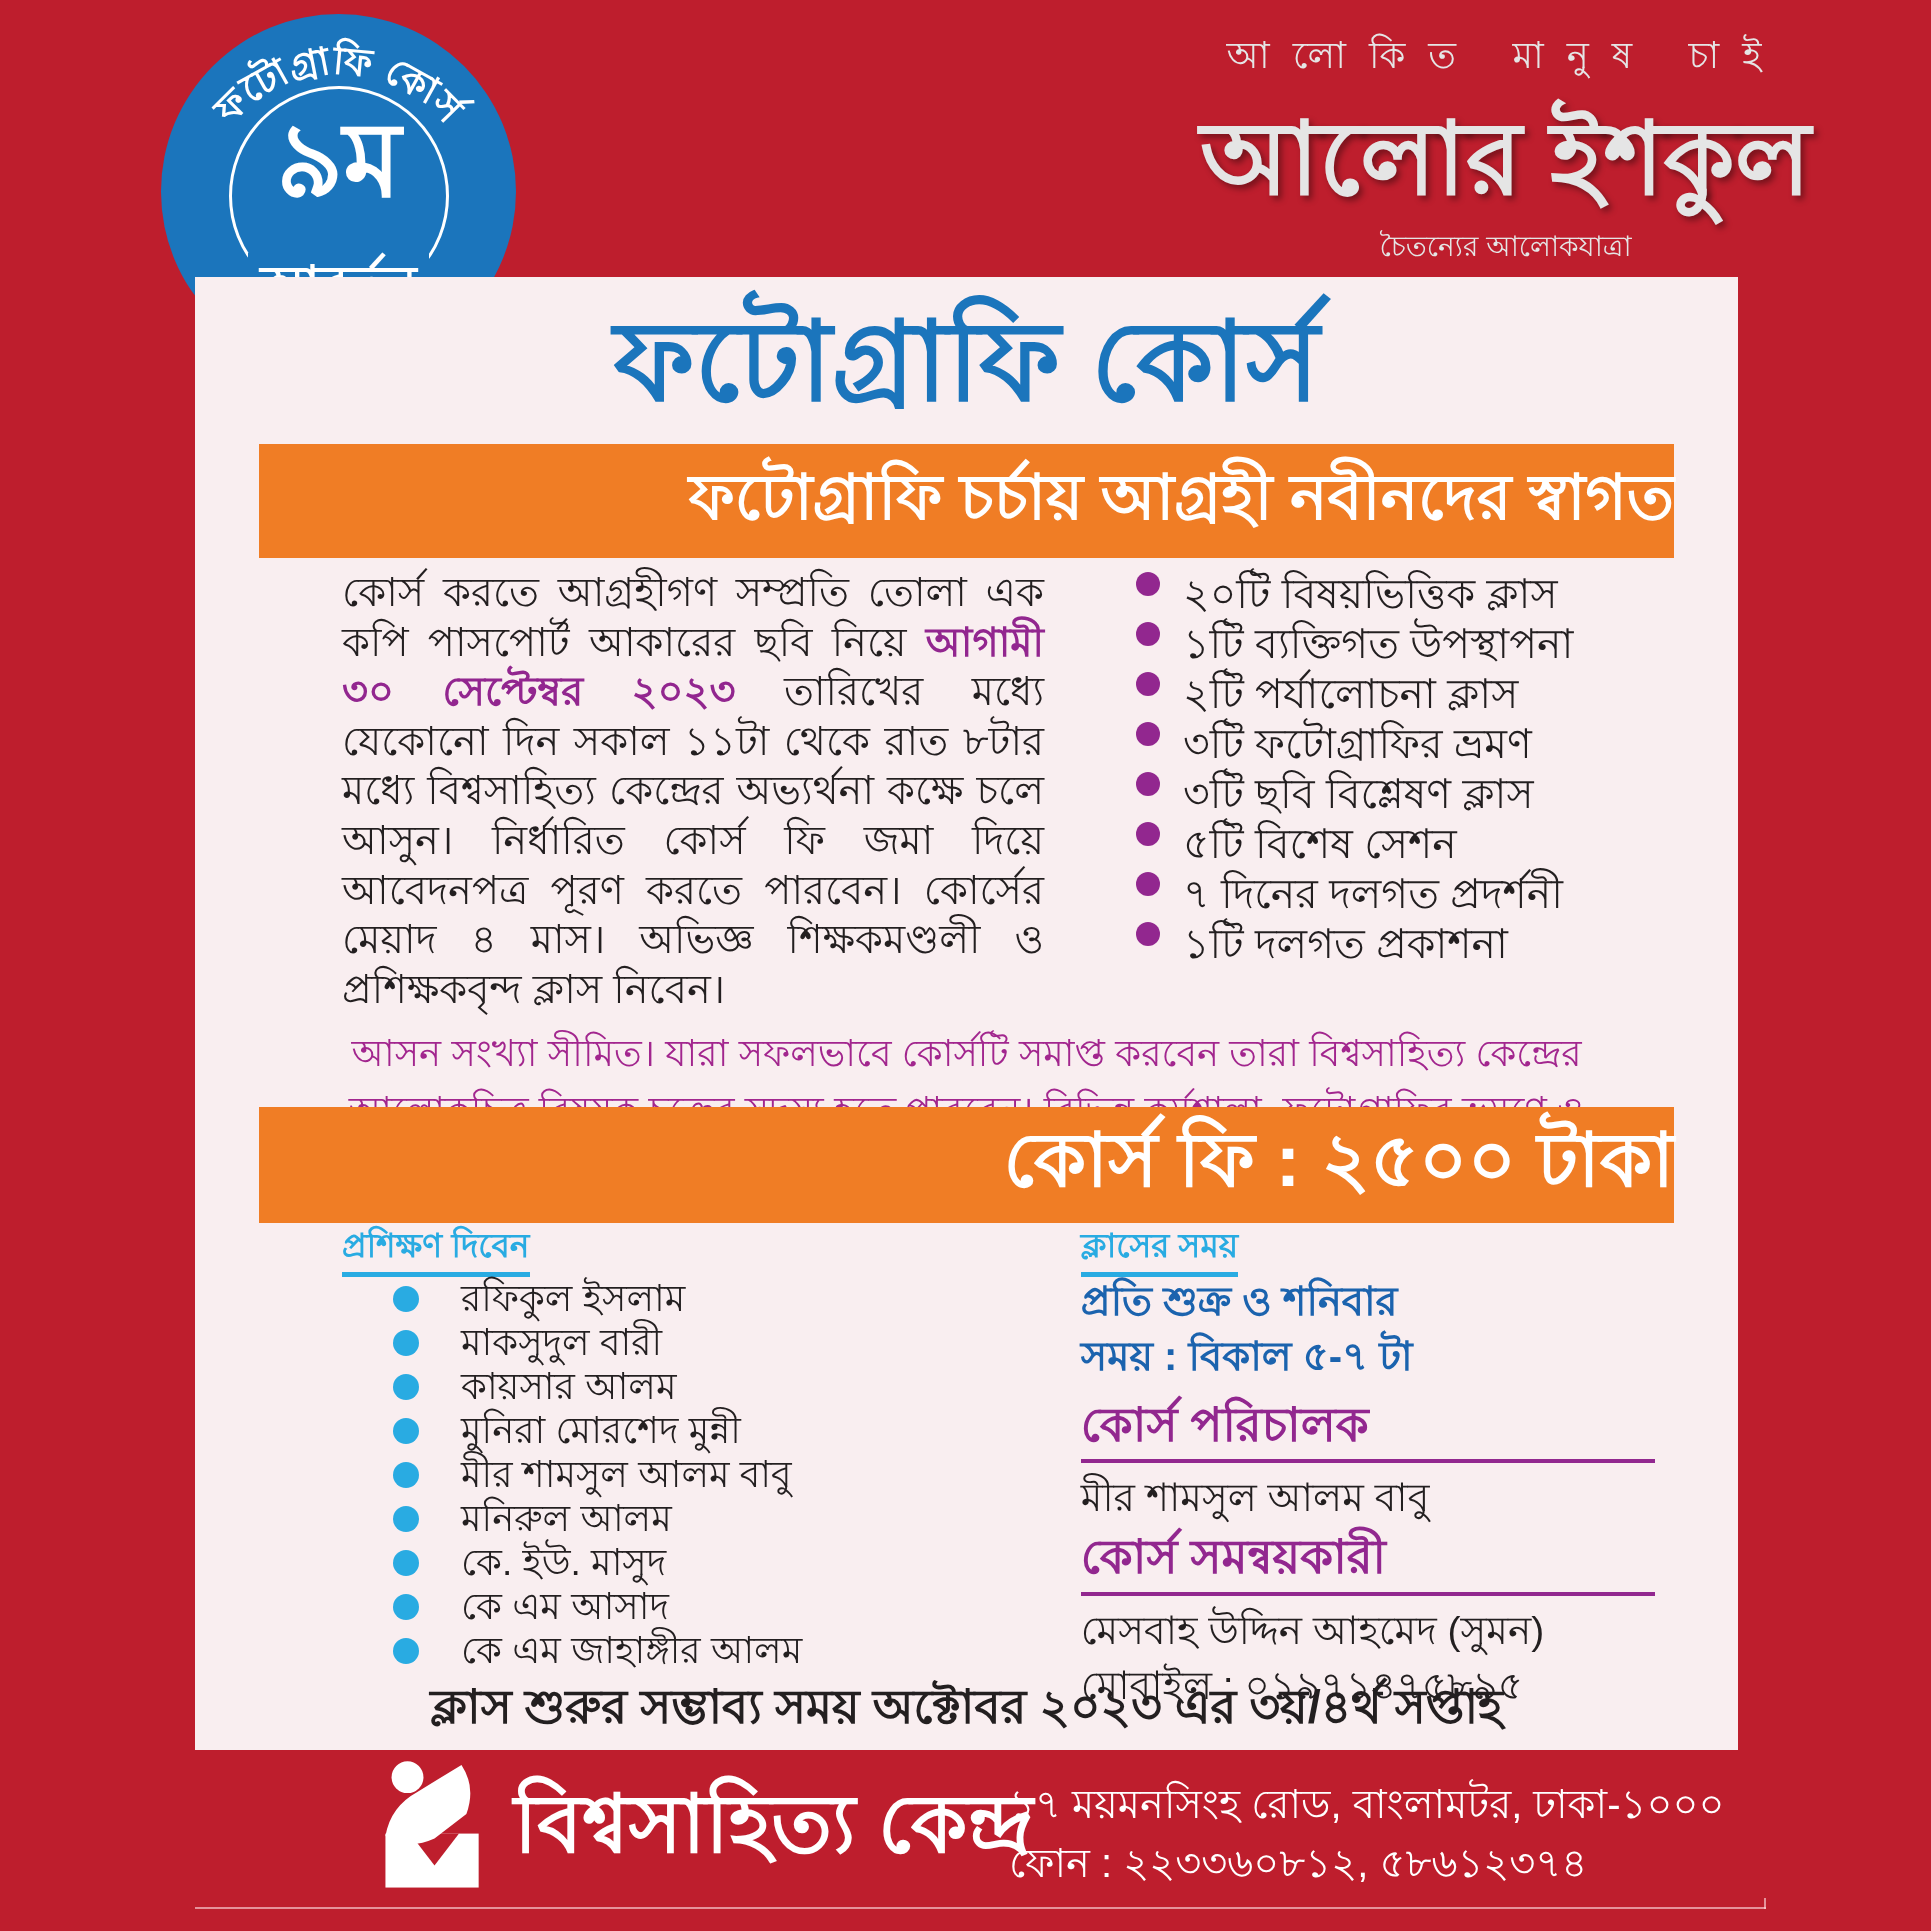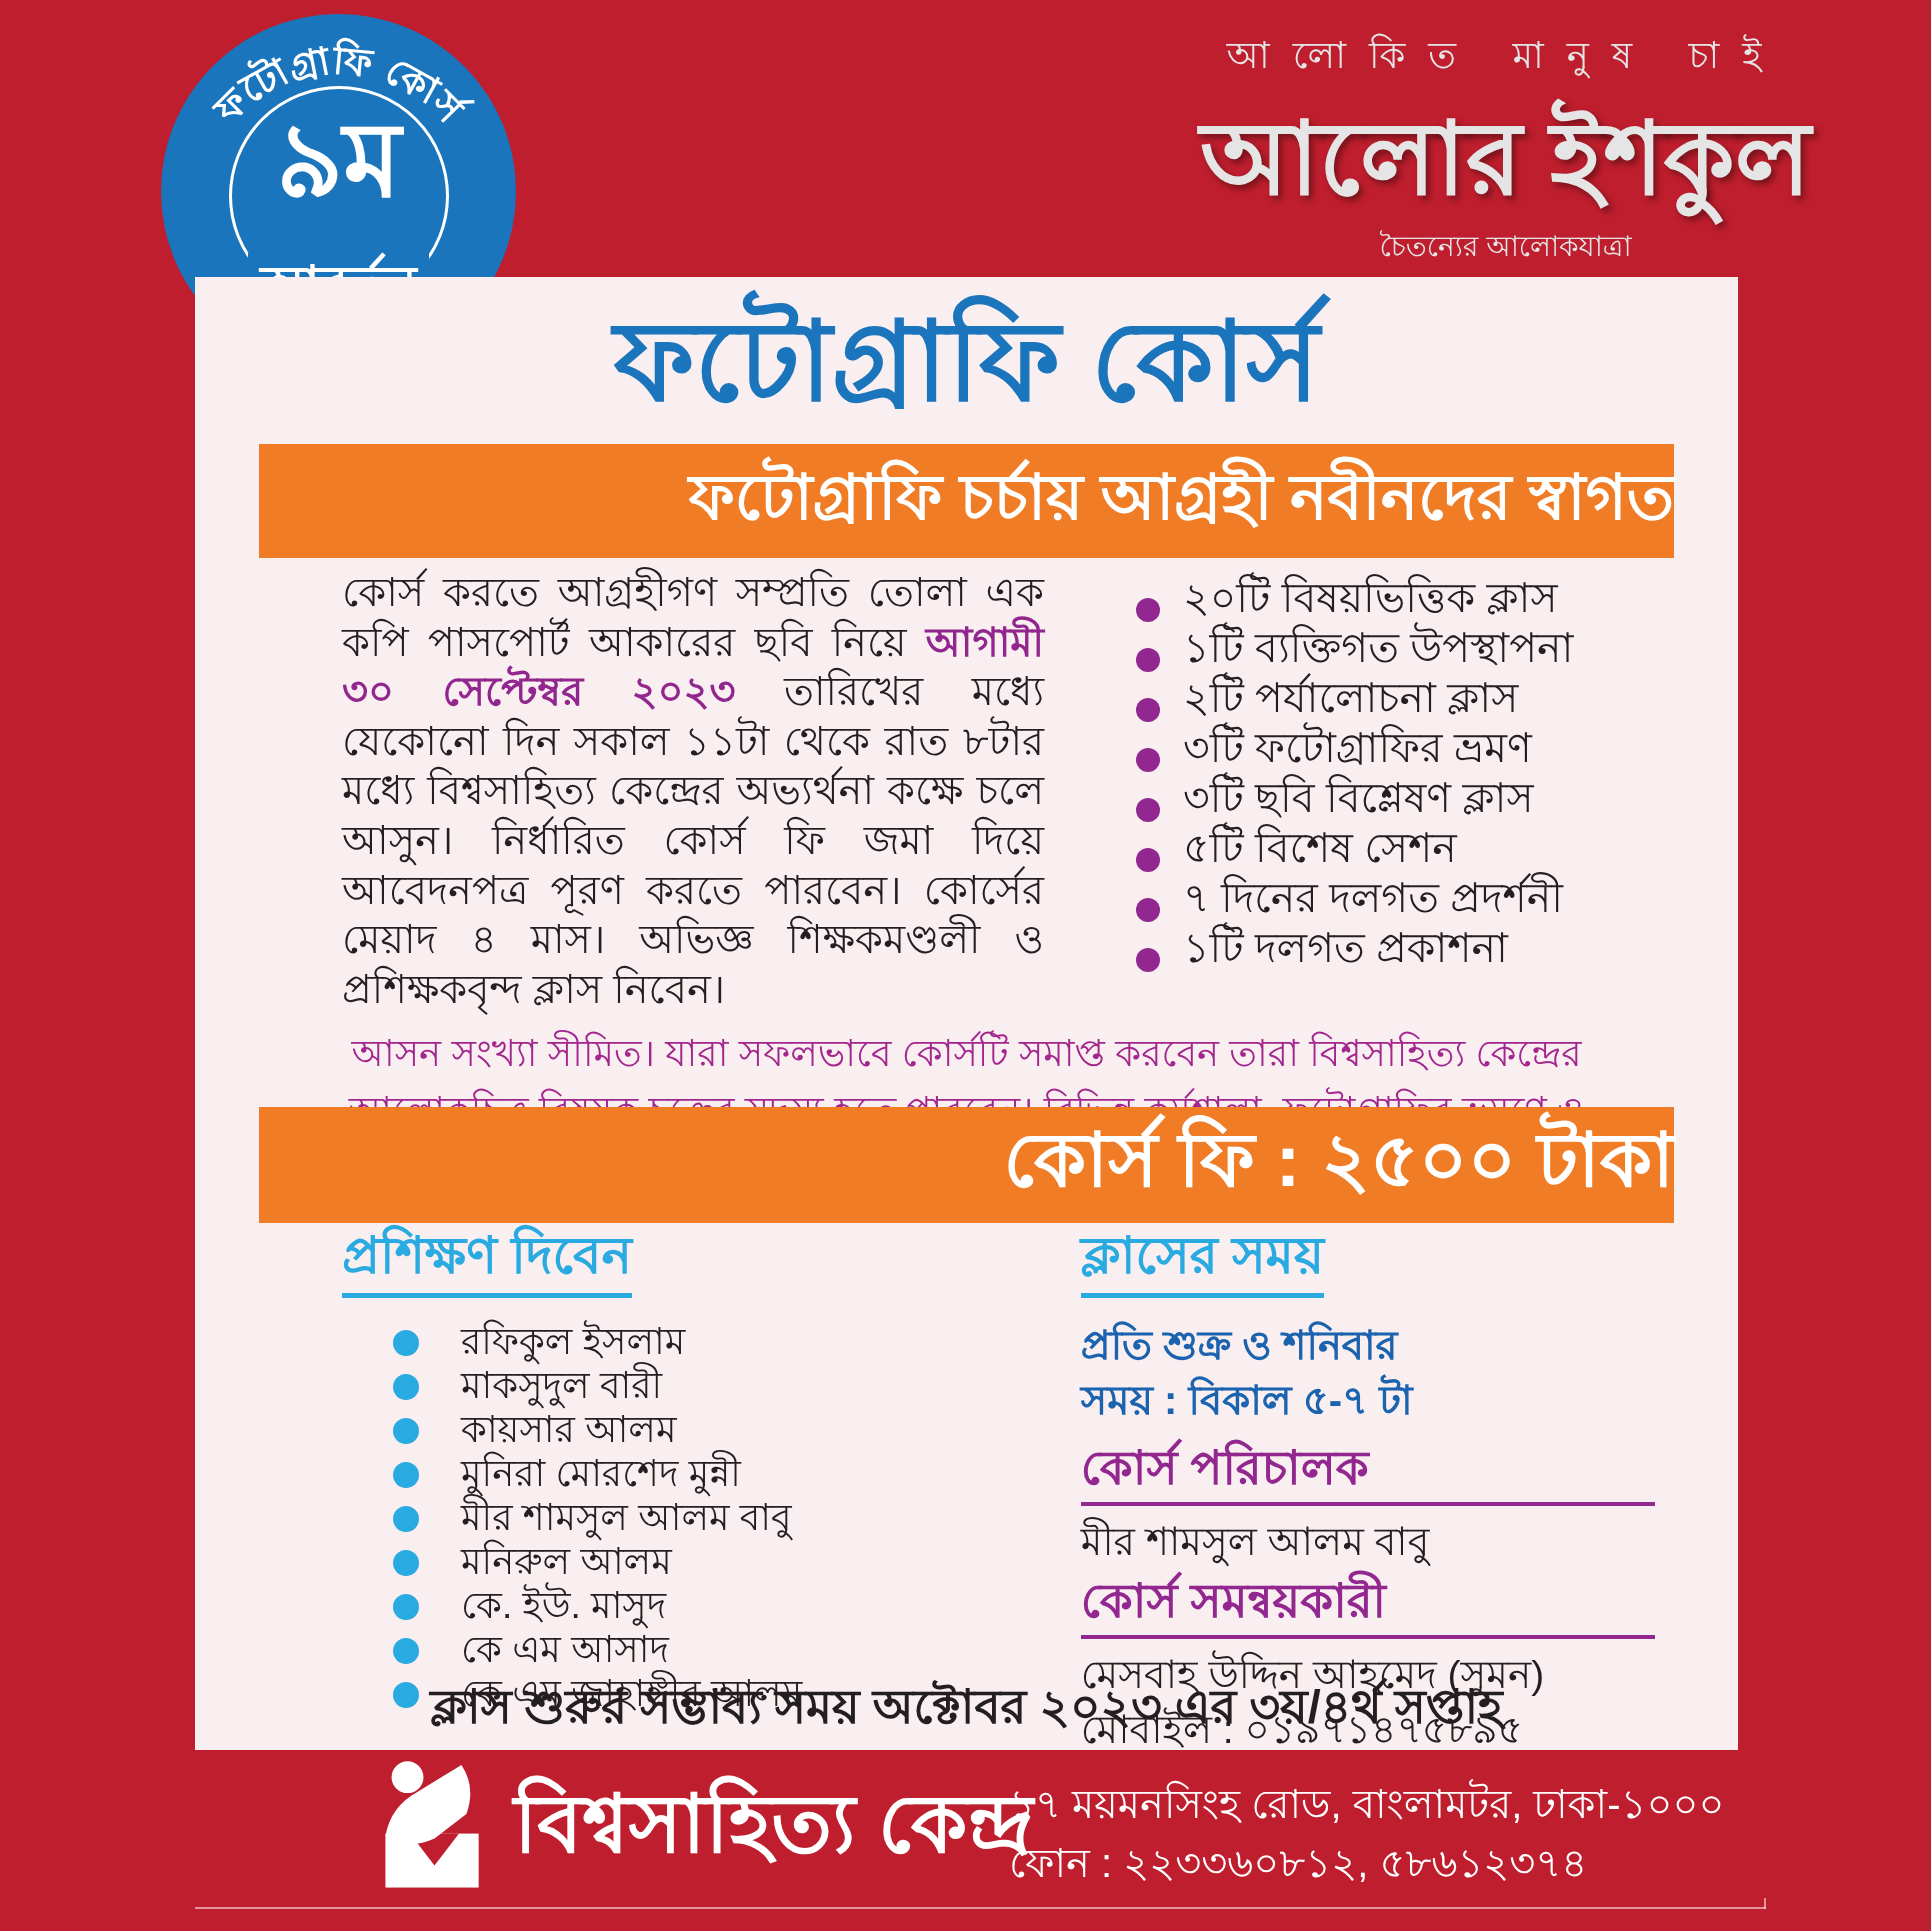--- a/index.html
+++ b/index.html
@@ -35,31 +35,31 @@
     background:#f07d25; color:#fff; font-weight:bold;
     display:flex; align-items:center; justify-content:flex-end;}
   .banner.welcome{top:167px; font-size:63px;}
   .banner.fee{top:830px; height:116px; font-size:75px;}
   
   .intro-row{position:absolute; top:291px; left:147px; right:83px; display:flex;}
   .intro-text{width:702px; font-size:40px; line-height:1.24; color:#231f20;
     text-align:justify;}
   .intro-text .hl{color:#92268f; font-weight:bold;}
   .features{margin-left:92px; flex:1; padding-top:3.5px;}
-  .feature-row{display:flex; align-items:flex-end; height:50px;}
+  .feature-row{display:flex; align-items:flex-start; height:50px;}
   .fdot{width:24px; height:24px; border-radius:50%; background:#92278f; margin-right:23px; flex:0 0 auto;}
   .feature-row .ftext{font-size:41px; color:#231f20; line-height:1.1; white-space:nowrap;}
   
   .note{position:absolute; top:748px; left:97px; right:97px; text-align:center;
     color:#a2268e; font-size:37px; line-height:1.55;}
   
   .two-cols{position:absolute; top:950px; left:147px; right:83px; display:flex;}
   .col-left{width:737px;}
-  .col-heading{display:inline-block; font-size:51px; font-weight:bold; color:#29abe2;
-    line-height:1.15; padding-bottom:7px; border-bottom:5.3px solid #29abe2; margin-bottom:23px;}
+  .col-heading{display:inline-block; font-size:33px; font-weight:bold; color:#29abe2;
+    line-height:1.15; padding-bottom:7px; border-bottom:5.3px solid #29abe2; }
   .trainer-row{display:flex; align-items:center; height:44px; padding-left:51px;}
   .tdot{width:26px; height:26px; border-radius:50%; background:#29abe2; margin-right:42px; flex:0 0 auto;}
   .trainer-row .tname{font-size:37px; color:#231f20; line-height:1.1; white-space:nowrap;}
   .col-right{flex:1; padding-left:1.8px;}
   .sched-line{font-size:40px; color:#1b63ae; line-height:1.2; margin-bottom:7px; font-weight:bold;}
   .sched-line.time{margin-bottom:17.6px;}
   .sub-heading{font-size:47px; font-weight:bold; color:#92278f; line-height:1.15;
     padding-bottom:7px; border-bottom:4.4px solid #92278f; margin-bottom:12.3px; margin-top:5.3px;}
   .person{font-size:39px; color:#231f20; line-height:1.2; margin-bottom:8.8px;}
   .person.mobile{margin-top:3.5px;}

